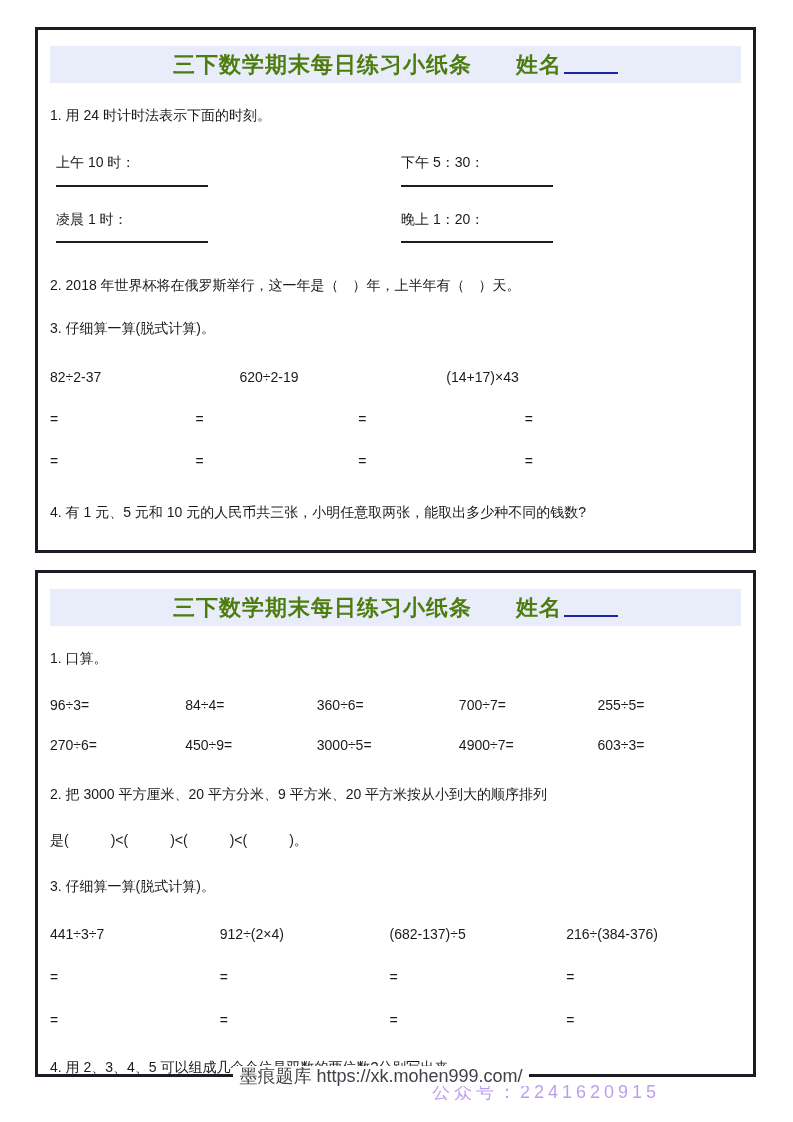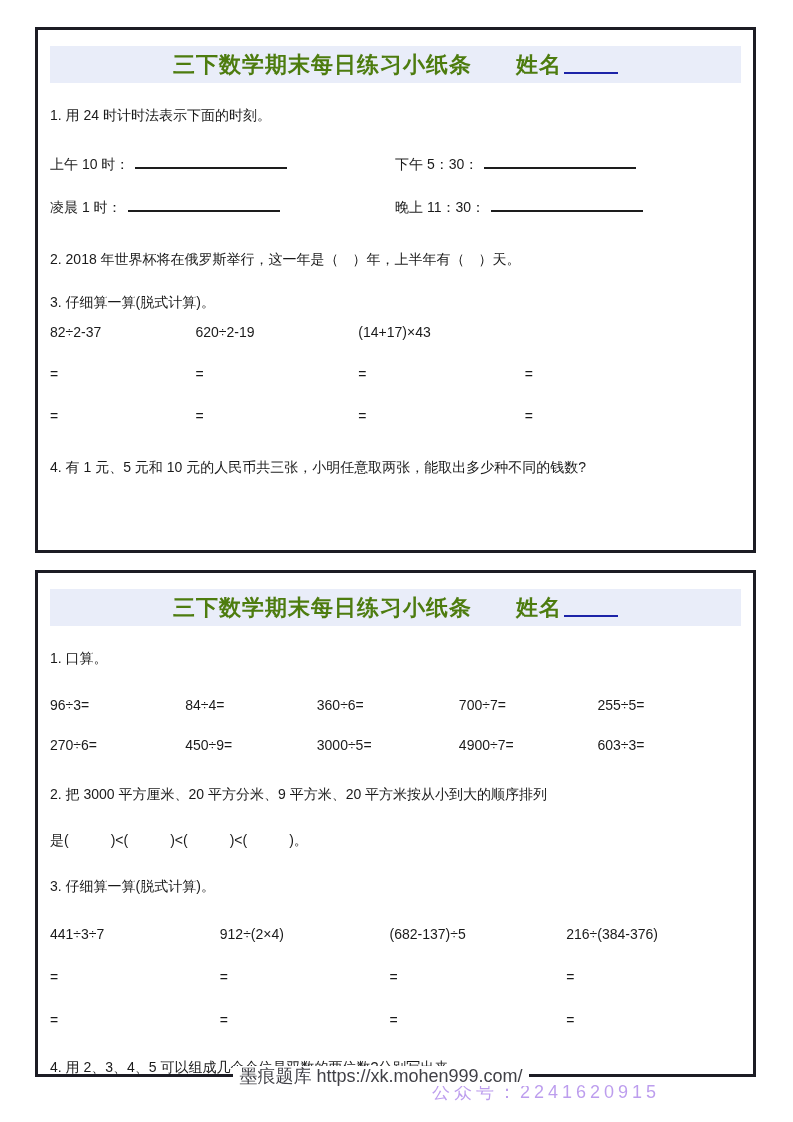--- a/index.html
+++ b/index.html
@@ -49,31 +49,31 @@
 
   .q-text { margin-top: 17px; line-height: 30px; }
 
   
   .time-row {
     display: grid;
     grid-template-columns: 345px 1fr;
     margin-top: 24px;
     align-items: baseline;
   }
-  .time-cell { display: flex; align-items: baseline; }
+  .time-cell { display: flex; align-items: baseline; flex-direction: column; }
   .blank-line {
     display: inline-block;
     width: 152px;
     height: 1.05em;
     border-bottom: 2px solid #1d1d1d;
     margin-left: 6px;
   }
 
   
-  .calc-grid-4a { display: grid; grid-template-columns: 21% 23.5% 24% 31.5%; margin-top: 7px; }
+  .calc-grid-4a { display: grid; grid-template-columns: 21% 23.5% 24% 31.5%; margin-top: 26px; gap: 44px; }
   .calc-grid-4b { display: grid; grid-template-columns: 24.5% 24.5% 25.5% 25.5%; margin-top: 25px; }
   .equals-row-a { display: grid; grid-template-columns: 21% 23.5% 24% 31.5%; margin-top: 26px; }
   .equals-row-b { display: grid; grid-template-columns: 24.5% 24.5% 25.5% 25.5%; margin-top: 27px; }
 
   
   .oral-grid { display: grid; grid-template-columns: 19.5% 19% 20.5% 20% 21%; margin-top: 24px; }
 
   .footer {
     position: absolute;
     top: 1064px;
@@ -120,21 +120,21 @@
         <span>下午 5：30：</span>
           <span class="blank-line"></span>
       </div>
     </div>
     <div class="time-row">
       <div class="time-cell">
         <span>凌晨 1 时：</span>
           <span class="blank-line"></span>
       </div>
       <div class="time-cell">
-        <span>晚上 11：30：</span>
+        <span>晚上 1：20：</span>
           <span class="blank-line"></span>
       </div>
     </div>
 
     <div class="q-text" style="margin-top:27px;">2. 2018 年世界杯将在俄罗斯举行，这一年是（　）年，上半年有（　）天。</div>
 
     <div class="q-text" style="margin-top:13px;">3. 仔细算一算(脱式计算)。</div>
 
     <div class="calc-grid-4a">
       <span>82÷2-37</span>

